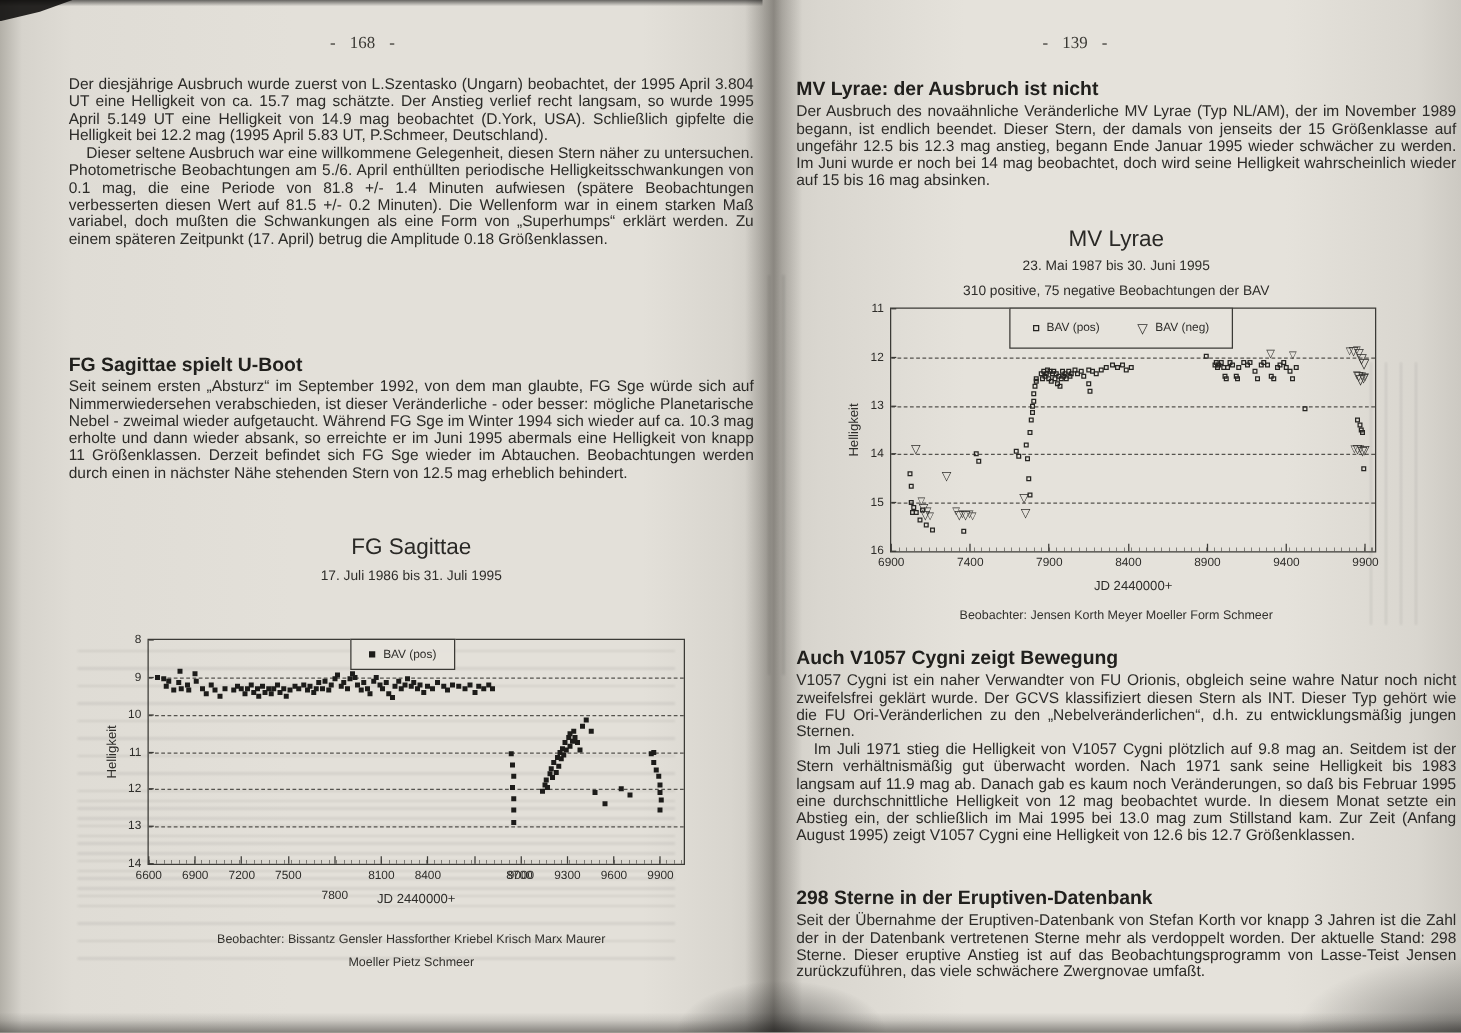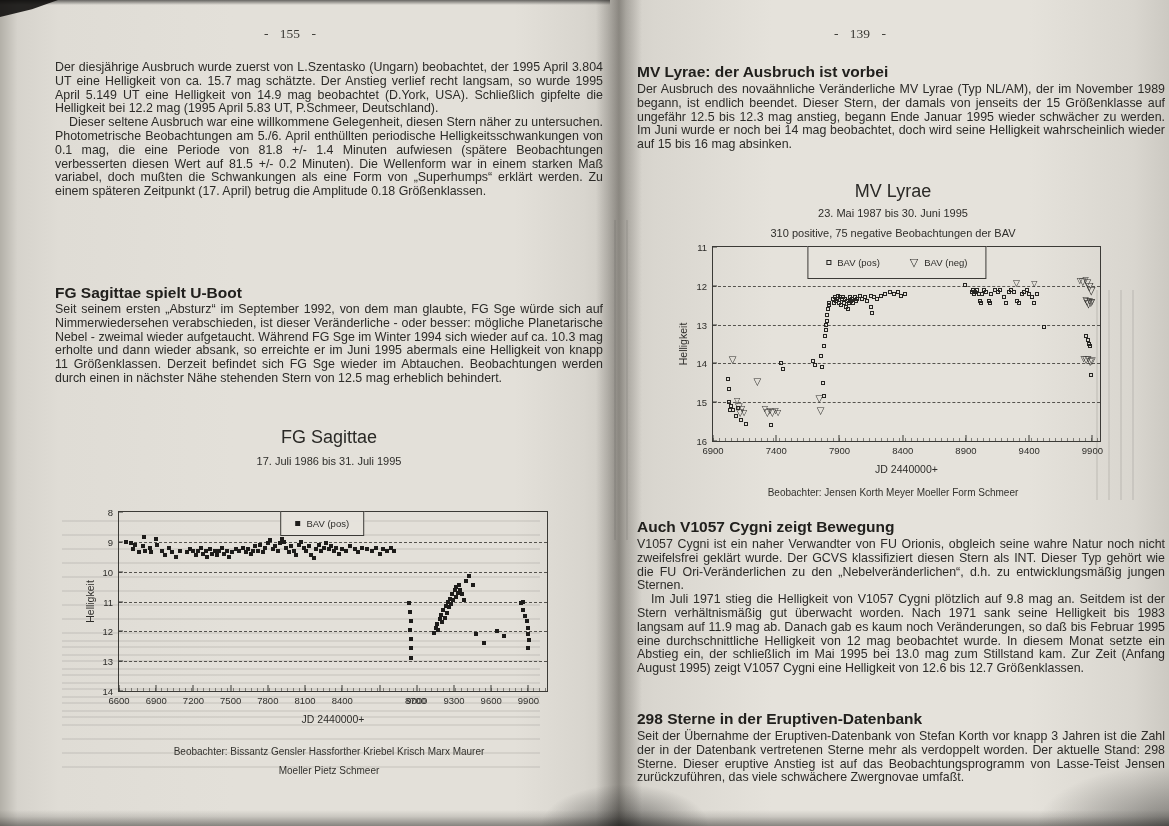--- a/index.html
+++ b/index.html
@@ -55,21 +55,21 @@
   <div class="abs" id="topedge"></div>
   <div class="abs" id="corner"></div>
   <div class="abs" id="botedge"></div>
   <div class="abs" id="gutterblob"></div>
   <div class="abs" id="brcorner"></div>
   <div class="abs ghost" style="left:62px;top:520px;width:478px;height:200px"></div>
   <div class="abs ghost" style="left:62px;top:640px;width:478px;height:130px"></div>
   <div class="abs ghost-v" style="left:614px;top:220px;width:16px;height:320px"></div>
   <div class="abs ghost-v" style="left:1096px;top:290px;width:40px;height:210px"></div>
 
-  <div class="abs pagenum" style="left:225px;top:26px;width:130px">- 155 -</div>
+  <div class="abs pagenum" style="left:225px;top:26px;width:130px">- 168 -</div>
 
   <div class="abs" style="left:55px;top:61px;width:548px">
     <p>Der diesjährige Ausbruch wurde zuerst von L.Szentasko (Ungarn) beobachtet, der 1995 April 3.804 UT eine Helligkeit von ca. 15.7 mag schätzte. Der Anstieg verlief recht langsam, so wurde 1995 April 5.149 UT eine Helligkeit von 14.9 mag beobachtet (D.York, USA). Schließlich gipfelte die Helligkeit bei 12.2 mag (1995 April 5.83 UT, P.Schmeer, Deutschland).</p>
     <p class="ind">Dieser seltene Ausbruch war eine willkommene Gelegenheit, diesen Stern näher zu untersuchen. Photometrische Beobachtungen am 5./6. April enthüllten periodische Helligkeitsschwankungen von 0.1 mag, die eine Periode von 81.8 +/- 1.4 Minuten aufwiesen (spätere Beobachtungen verbesserten diesen Wert auf 81.5 +/- 0.2 Minuten). Die Wellenform war in einem starken Maß variabel, doch mußten die Schwankungen als eine Form von „Superhumps“ erklärt werden. Zu einem späteren Zeitpunkt (17. April) betrug die Amplitude 0.18 Größenklassen.</p>
   </div>
 
   <h2 class="abs" style="left:55px;top:284px">FG Sagittae spielt U-Boot</h2>
   <div class="abs" style="left:55px;top:303px;width:548px">
     <p>Seit seinem ersten „Absturz“ im September 1992, von dem man glaubte, FG Sge würde sich auf Nimmerwiedersehen verabschieden, ist dieser Veränderliche - oder besser: mögliche Planetarische Nebel - zweimal wieder aufgetaucht. Während FG Sge im Winter 1994 sich wieder auf ca. 10.3 mag erholte und dann wieder absank, so erreichte er im Juni 1995 abermals eine Helligkeit von knapp 11 Größenklassen. Derzeit befindet sich FG Sge wieder im Abtauchen. Beobachtungen werden durch einen in nächster Nähe stehenden Stern von 12.5 mag erheblich behindert.</p>
   </div>
@@ -107,21 +107,21 @@
       <div class="ylab" style="top: 100%;">14</div>
       <div class="ytick" style="top: 100%;"></div>
       <div class="xlab" style="left: 0%;">6600</div>
       <div class="xtick" style="left: 0%;"></div>
       <div class="xlab" style="left: 8.69565%;">6900</div>
       <div class="xtick" style="left: 8.69565%;"></div>
       <div class="xlab" style="left: 17.3913%;">7200</div>
       <div class="xtick" style="left: 17.3913%;"></div>
       <div class="xlab" style="left: 26.087%;">7500</div>
       <div class="xtick" style="left: 26.087%;"></div>
-      <div class="xlab" style="left: 34.7826%;">7800</div>
+      <div class="xlab" style="left: 34.7826%; margin-top: 16px;">7800</div>
       <div class="xtick" style="left: 34.7826%;"></div>
       <div class="xlab" style="left: 43.4783%;">8100</div>
       <div class="xtick" style="left: 43.4783%;"></div>
       <div class="xlab" style="left: 52.1739%;">8400</div>
       <div class="xtick" style="left: 52.1739%;"></div>
       <div class="xlab" style="left: 60.8696%; margin-left: 36px;">8700</div>
       <div class="xtick" style="left: 60.8696%;"></div>
       <div class="xlab" style="left: 69.5652%;">9000</div>
       <div class="xtick" style="left: 69.5652%;"></div>
       <div class="xlab" style="left: 78.2609%;">9300</div>
@@ -271,21 +271,21 @@
       <div class="pt-sf" style="left: 95.6522%; top: 68.3333%;"></div>
       <div class="pt-sf" style="left: 95.7971%; top: 71.6667%;"></div>
       <div class="pt-sf" style="left: 95.6522%; top: 75.8333%;"></div>
     </div>
 
   <div class="abs c-cap" style="left:55px;top:746px;width:548px">Beobachter: Bissantz Gensler Hassforther Kriebel Krisch Marx Maurer</div>
   <div class="abs c-cap" style="left:55px;top:765px;width:548px">Moeller Pietz Schmeer</div>
 
   <div class="abs pagenum" style="left:795px;top:26px;width:130px">- 139 -</div>
 
-  <h2 class="abs" style="left:637px;top:63px;width:528px">MV Lyrae: der Ausbruch ist vorbei</h2>
+  <h2 class="abs" style="left:637px;top:63px;width:528px">MV Lyrae: der Ausbruch ist nicht</h2>
   <div class="abs" style="left:637px;top:83px;width:528px">
     <p>Der Ausbruch des novaähnliche Veränderliche MV Lyrae (Typ NL/AM), der im November 1989 begann, ist endlich beendet. Dieser Stern, der damals von jenseits der 15 Größenklasse auf ungefähr 12.5 bis 12.3 mag anstieg, begann Ende Januar 1995 wieder schwächer zu werden. Im Juni wurde er noch bei 14 mag beobachtet, doch wird seine Helligkeit wahrscheinlich wieder auf 15 bis 16 mag absinken.</p>
   </div>
 
   <div class="abs c-title" style="left:637px;top:181px;width:512px">MV Lyrae</div>
   <div class="abs c-sub" style="left:637px;top:207px;width:512px">23. Mai 1987 bis 30. Juni 1995</div>
   <div class="abs c-sub" style="left:637px;top:227px;width:512px">310 positive, 75 negative Beobachtungen der BAV</div>
 
   <div id="mv-plot" class="plot" style="left:712px;top:246px;width:387px;height:194px">
     <div class="minor-ticks"></div>

